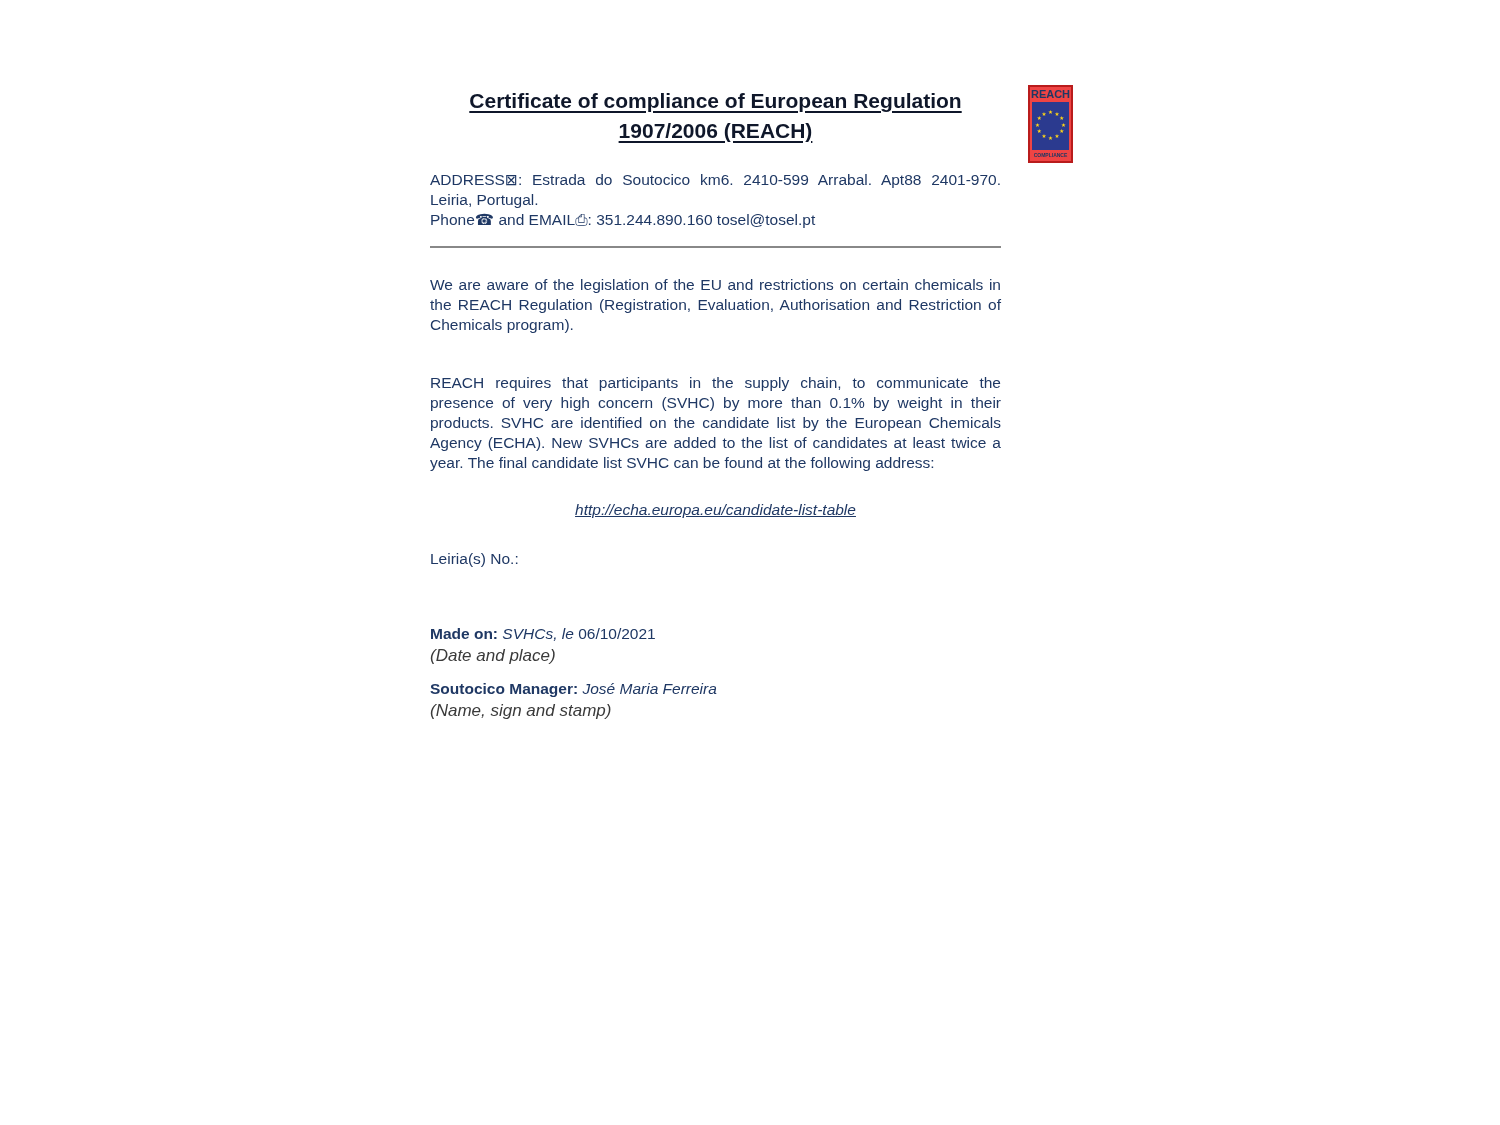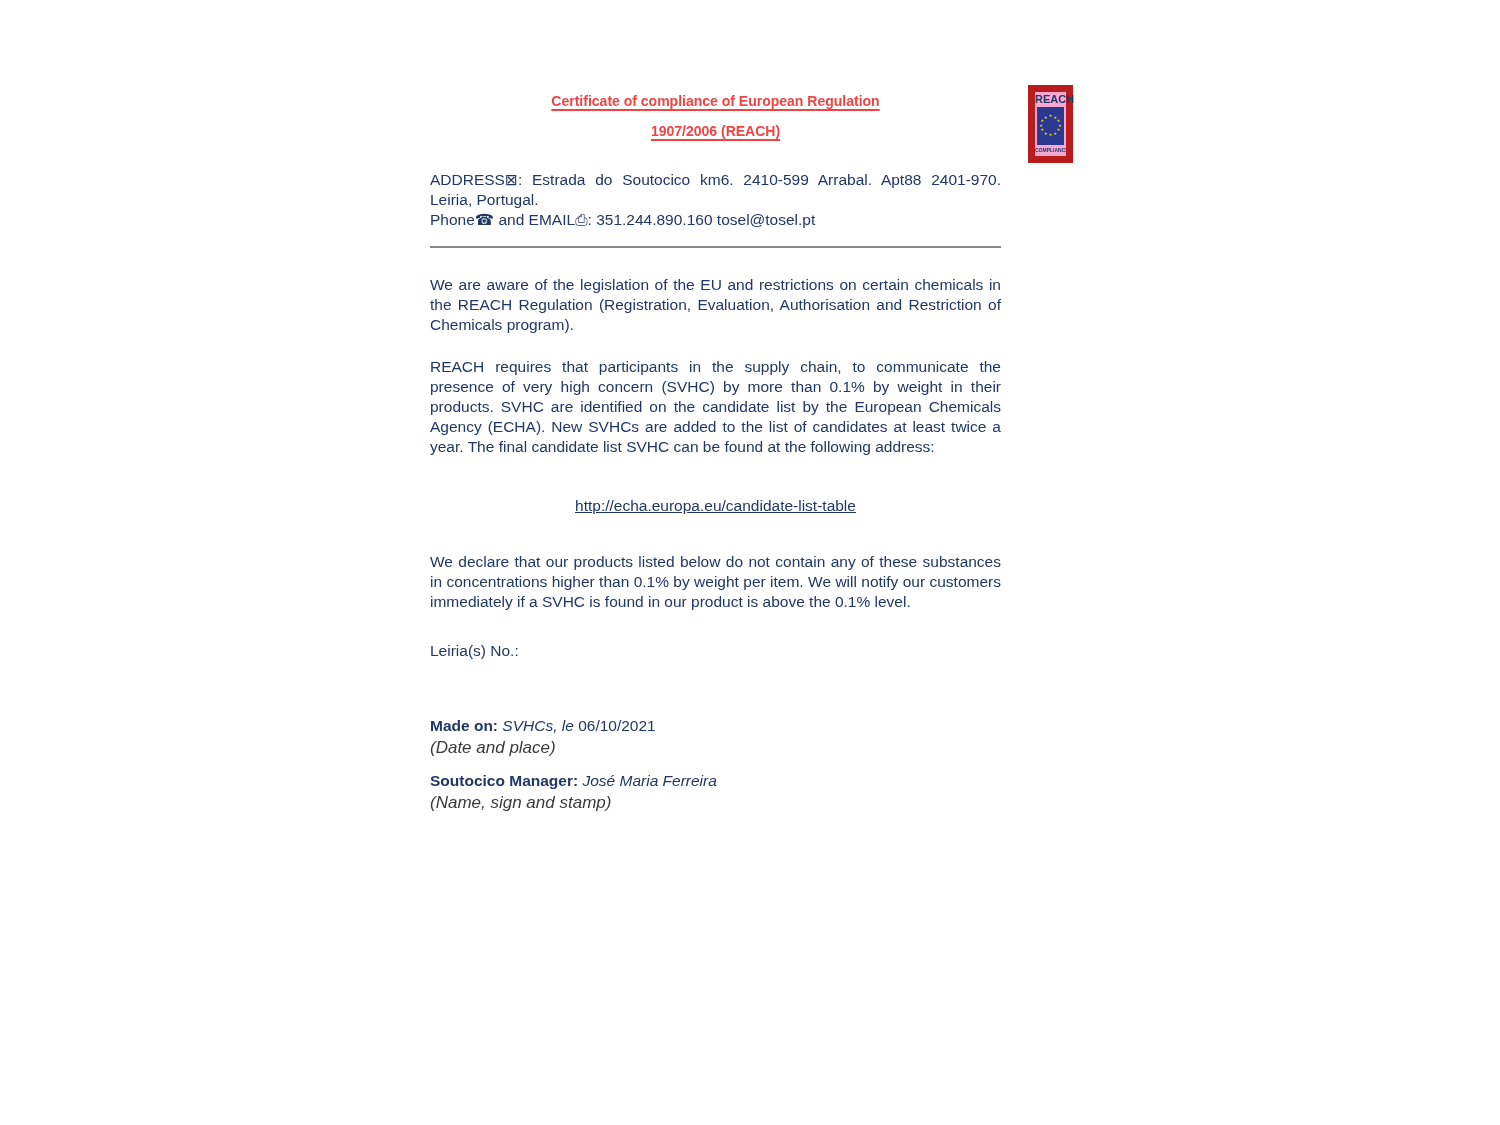--- a/index.html
+++ b/index.html
@@ -17,40 +17,40 @@
   .content {
     position: absolute;
     left: 430px; top: 86px;
     width: 571px;
     color: #1f3864;
     font-size: 15.5px;
     line-height: 20px;
   }
   .doc-title {
     text-align: center;
-    color: #ef4444;
-    font-size: 14px;
+    color: #0f172a;
+    font-size: 21px;
     font-weight: bold;
     line-height: 30px;
   }
   .doc-title .t-line { text-decoration: underline; text-decoration-thickness: 2px; text-underline-offset: 3px; }
   .supplier-block { margin-top: 24px; text-align: justify; }
   .bold-underline { font-weight: bold; text-decoration: underline; }
   .glyph { font-family: "DejaVu Sans", sans-serif; }
   hr.rule {
     margin-top: 16px;
     border: none;
     border-top: 2px solid #888888;
     height: 0;
   }
   p.para { text-align: justify; }
   .p1 { margin-top: 27px; }
   .p2 { margin-top: 33px; }
-  .p3 { margin-top: 22px; }
-  .link-line { margin-top: 39px; text-align: center; }
+  .p3 { margin-top: 38px; }
+  .link-line { margin-top: 27px; text-align: center; font-style: italic; }
   .link-line a { color: #1f3864; text-decoration: underline; cursor: pointer; }
   .p4 { margin-top: 36px; }
   .article-line { margin-top: 29px; }
   .made-on { margin-top: 55px; }
   .made-on b, .tech-mgr b { font-weight: bold; }
   .it { font-style: italic; }
   .small-note {
     font-size: 17px;
     font-style: italic;
     color: #3a3a3a;
@@ -60,22 +60,22 @@
   .sig-wrap { margin-top: 8px; margin-left: 4px; width: 140px; }
   .sig-wrap svg { display: block; }
   .sig-text { font-family: "Liberation Serif", serif; fill: #1a1a1a; }
   .sig-stroke { fill: none; stroke: #4a4a4a; stroke-width: 1; }
 
   
   .reach-logo {
     position: absolute;
     left: 1028px; top: 85px;
     width: 45px; height: 78px;
-    border: 7px solid #b91c1c;
-    background: #f9a8d4;
+    border: 2px solid #b91c1c;
+    background: #ef4444;
     display: flex;
     flex-direction: column;
     align-items: stretch;
   }
   .reach-logo .reach-name {
     height: 15px;
     text-align: center;
     font-weight: bold;
     font-size: 11px;
     line-height: 15px;
@@ -140,21 +140,20 @@
 
     <hr class="rule">
 
     <p class="para p1">We are aware of the legislation of the EU and restrictions on certain chemicals in the REACH Regulation (Registration, Evaluation, Authorisation and Restriction of Chemicals program).</p>
     <p class="para p3">REACH requires that participants in the supply chain, to communicate the presence of very high concern (SVHC) by more than 0.1% by weight in their products. SVHC are identified on the candidate list by the European Chemicals Agency (ECHA). New SVHCs are added to the list of candidates at least twice a year. The final candidate list SVHC can be found at the following address:</p>
 
     <div class="link-line">
       <a>http://echa.europa.eu/candidate-list-table</a>
     </div>
 
-    <p class="para p4">We declare that our products listed below do not contain any of these substances in concentrations higher than 0.1% by weight per item. We will notify our customers immediately if a SVHC is found in our product is above the 0.1% level.</p>
 
     <div class="article-line">Leiria(s) No.:</div>
 
     <div class="made-on"><b>Made on:</b><span class="it"> SVHCs, le </span><span>06/10/2021</span></div>
     <div class="small-note">(Date and place)</div>
 
     <div class="tech-mgr"><b>Soutocico Manager:</b><span class="it"> José Maria Ferreira</span></div>
     <div class="small-note">(Name, sign and stamp)</div>
 
 

